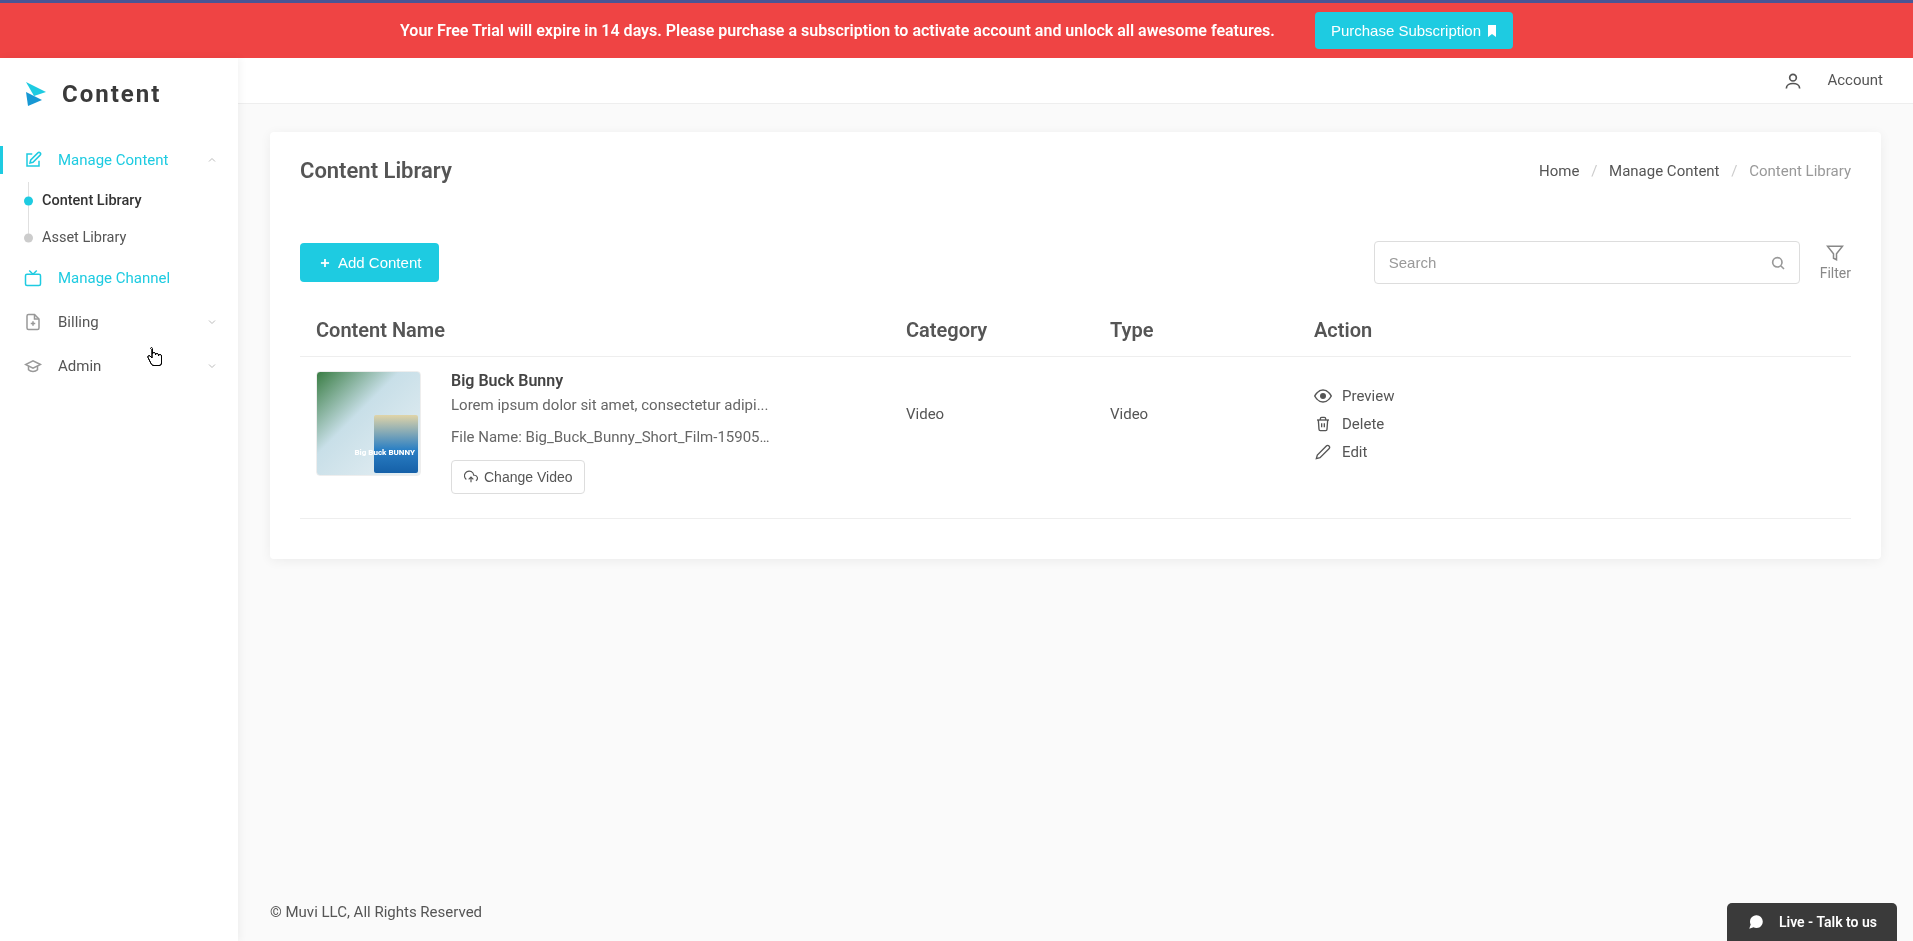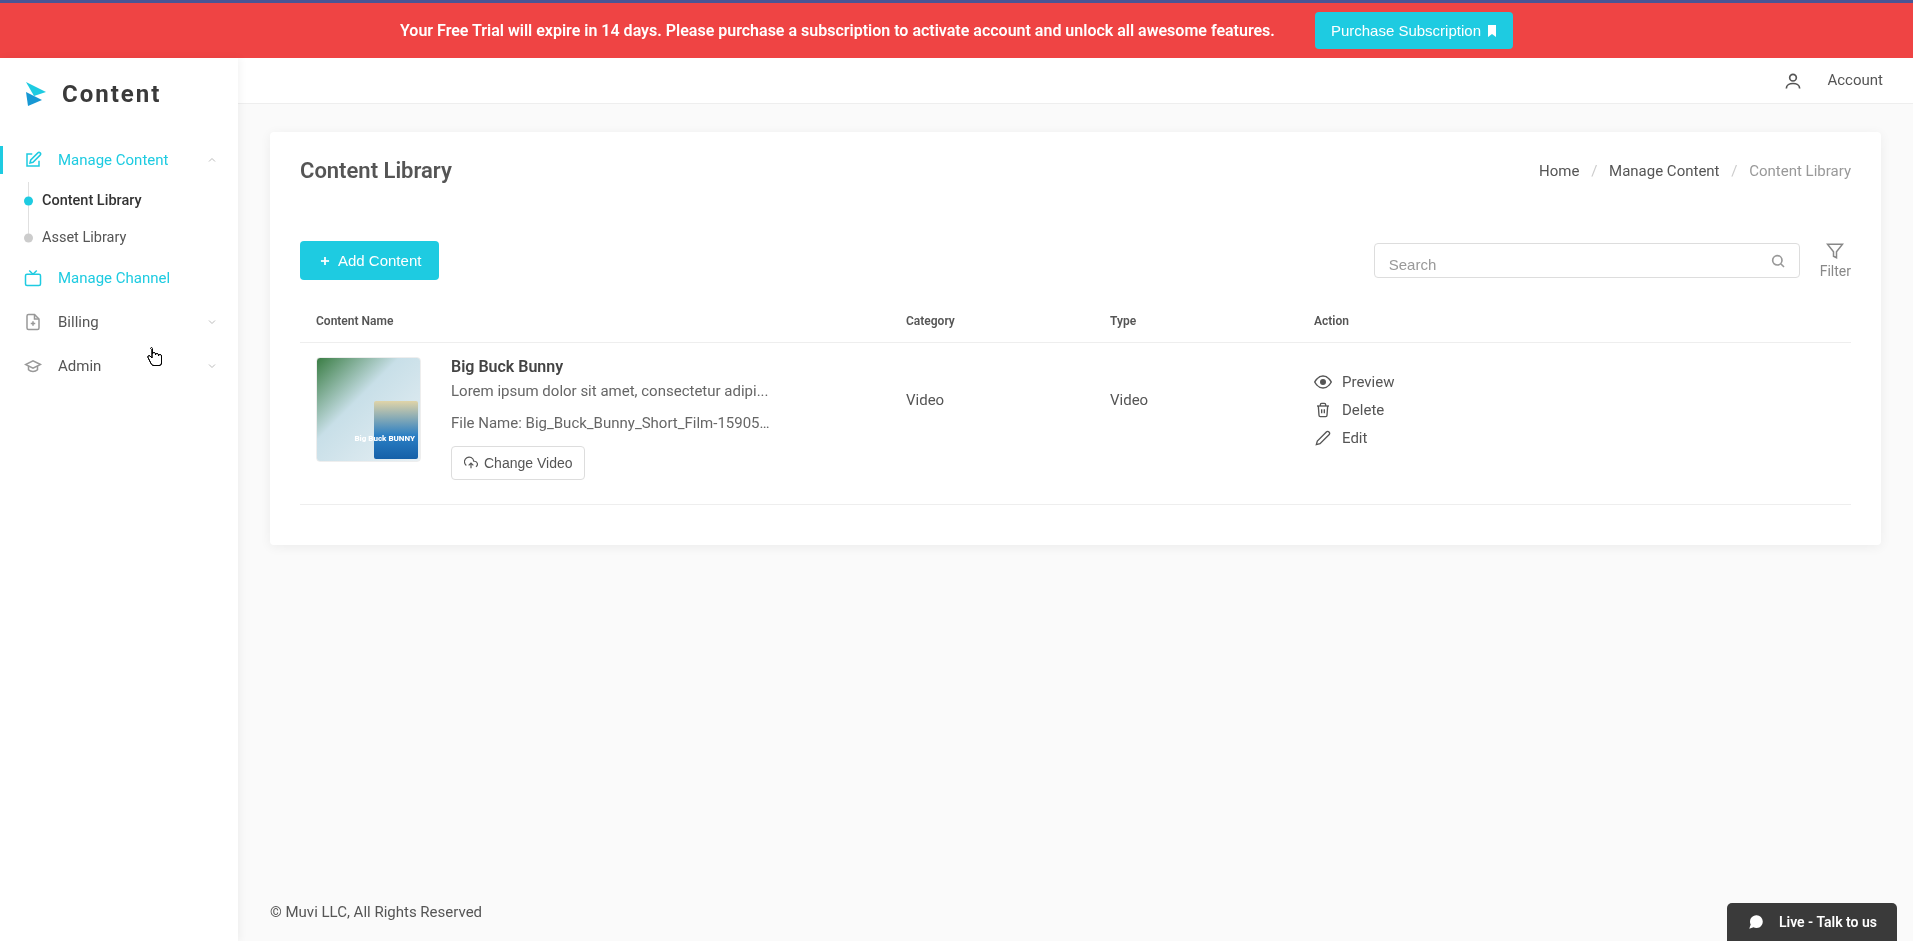--- a/index.html
+++ b/index.html
@@ -209,21 +209,21 @@
 }
 .tool-right { margin-left: auto; display: flex; align-items: center; gap: 20px; }
 .search-wrap {
   position: relative;
   width: 426px;
 }
 .search-input {
   width: 100%;
   border: 1px solid #ddd;
   border-radius: 4px;
-  padding: 12px 44px 4px 14px;
+  padding: 12px 44px 12px 14px;
   font-size: 15px;
   color: #0369a1;
 }
 .search-input::placeholder { color: #999; }
 .search-icon-pos {
   position: absolute;
   right: 14px;
   top: 50%;
   transform: translateY(-50%);
   color: #999;
@@ -236,21 +236,21 @@
   color: #888;
   font-size: 14px;
   cursor: pointer;
 }
 
 
 .tbl { width: 100%; }
 .tbl-head {
   display: flex;
   padding: 14px 16px;
-  font-size: 12px;
+  font-size: 20px;
   font-weight: 600;
   color: #555;
   border-bottom: 1px solid #eee;
 }
 .tbl-row {
   display: flex;
   padding: 14px 16px 24px 16px;
   border-bottom: 1px solid #eee;
 }
 .col-name   { flex: 0 0 590px; }

